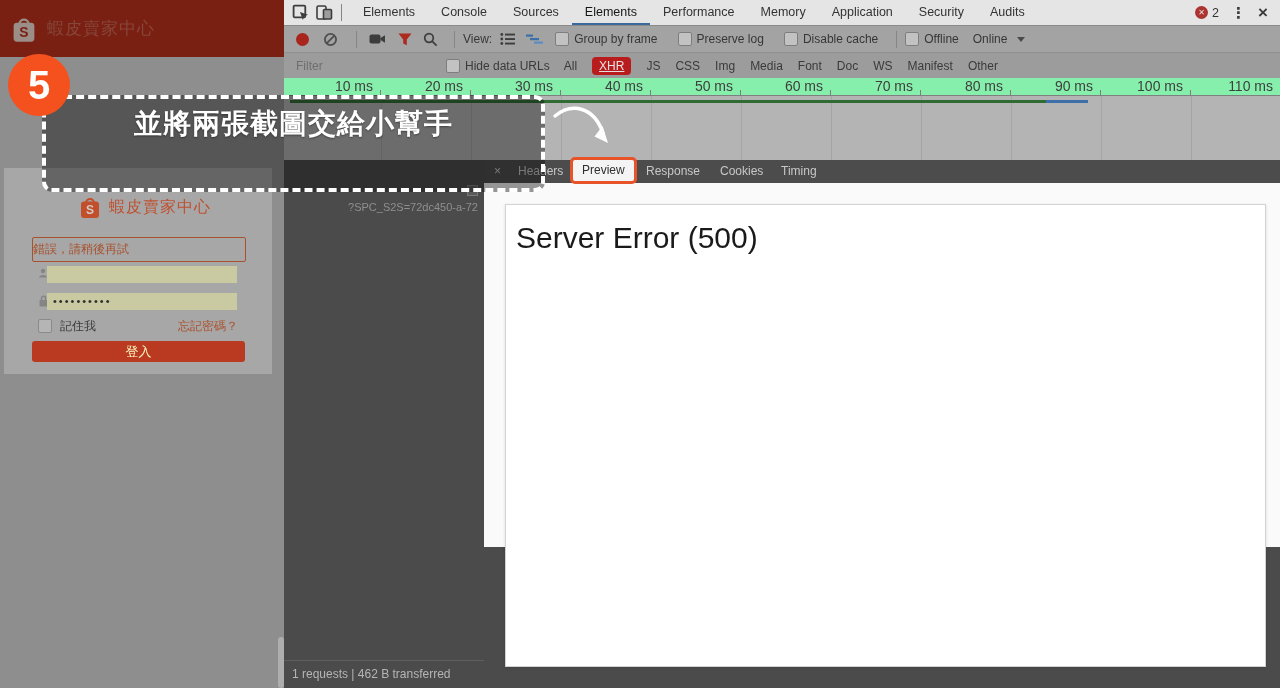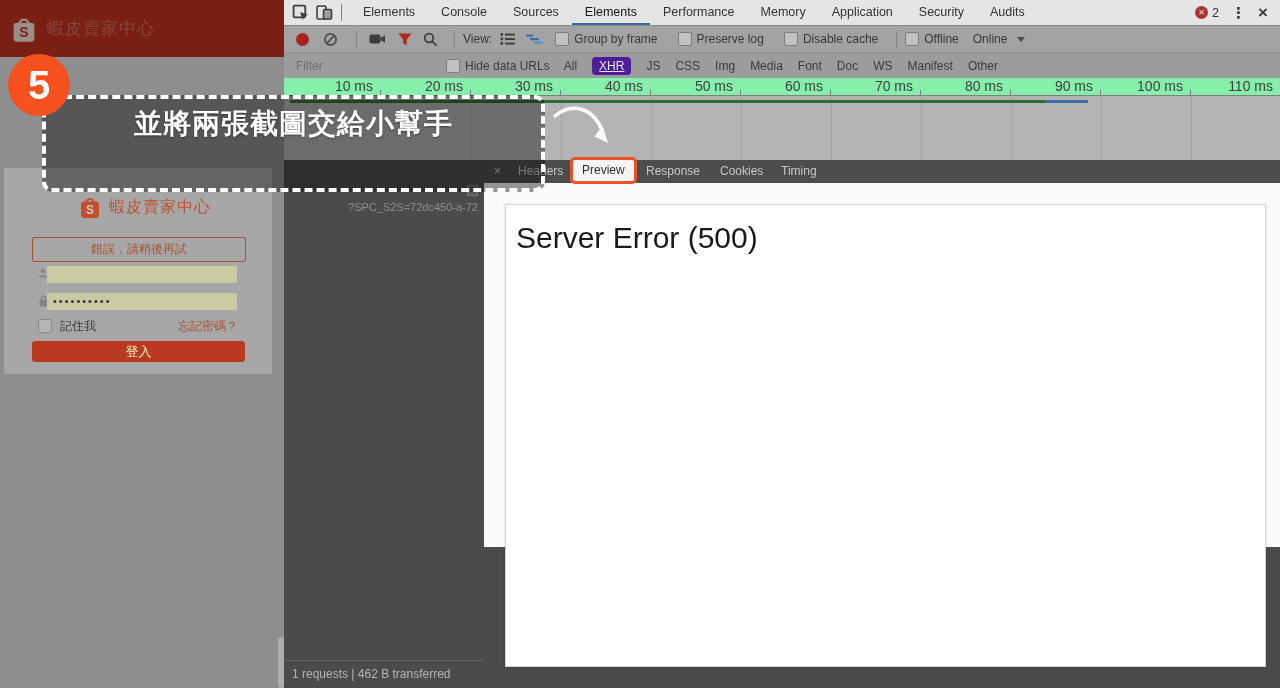--- a/index.html
+++ b/index.html
@@ -9,21 +9,21 @@
 
   
   .sp-page{position:absolute;left:0;top:0;width:284px;height:688px;background:#8e8e8e;}
   .sp-header{position:absolute;left:0;top:0;width:284px;height:57px;background:#7a2012;
              display:flex;align-items:center;padding-left:10px;box-sizing:border-box;}
   .sp-header-title{color:#86473a;font-size:17px;margin-left:9px;letter-spacing:1px;}
   .sp-card{position:absolute;left:4px;top:168px;width:268px;height:206px;background:#a7a7a7;}
   .sp-brand{position:absolute;left:74px;top:26px;display:flex;align-items:center;}
   .sp-brand-title{color:#bf5030;font-size:16px;margin-left:7px;letter-spacing:1px;}
   .sp-error{position:absolute;left:28px;top:69px;width:212px;height:23px;border:1px solid #a8512d;
-            border-radius:2px;color:#a8512d;font-size:12px;line-height:23px;text-align:center;}
+            border-radius:2px;color:#a8512d;font-size:12px;line-height:23px;text-align:left;}
   .sp-input{position:absolute;left:43px;width:190px;height:17px;background:#c9caa2;}
   .sp-dots{color:#2f2f2f;font-size:11px;line-height:17px;letter-spacing:2px;padding-left:6px;}
   .sp-checkbox{position:absolute;left:34px;top:151px;width:12px;height:12px;background:#b5b5b5;
                border:1px solid #8a8a8a;border-radius:2px;}
   .sp-remember{position:absolute;left:56px;top:150px;font-size:12px;color:#3b3b3b;}
   .sp-forgot{position:absolute;right:34px;top:150px;font-size:12px;color:#aa5230;}
   .sp-login-btn{position:absolute;left:28px;top:173px;width:213px;height:21px;background:#b93a20;
                 border:none;border-radius:3px;color:#fef9c3;font-size:13px;line-height:21px;
                 text-align:center;padding:0;font-family:inherit;}
   .sp-scrollbar{position:absolute;left:278px;top:637px;width:6px;height:51px;background:#aeaeae;border-radius:3px;}
@@ -48,21 +48,21 @@
   .ic-record{width:13px;height:13px;border-radius:50%;background:#a8241c;margin-right:14px;}
   .cb{width:12px;height:12px;background:#c2c2c2;border:1px solid #7e7e7e;border-radius:2px;margin-right:5px;}
   .drop-arrow{width:0;height:0;border-left:4px solid transparent;border-right:4px solid transparent;
               border-top:5px solid #4a4a4a;margin-left:10px;}
 
   .dt-filter{position:absolute;left:0;top:52px;width:996px;height:26px;background:#9c9c9c;
              border-top:1px solid #909090;display:flex;align-items:center;padding-left:12px;
              box-sizing:border-box;font-size:12px;color:#3a3a3a;}
   .flt-placeholder{color:#6e6e6e;width:150px;}
   .flt-types{display:flex;align-items:center;gap:15px;margin-left:14px;}
-  .chip{background:#4c1d95;color:#e3e3e3;border-radius:4px;padding:2px 7px;text-decoration:underline;}
+  .chip{background:#b91c1c;color:#e3e3e3;border-radius:4px;padding:2px 7px;text-decoration:underline;}
 
   .dt-ruler{position:absolute;left:0;top:78px;width:996px;height:18px;background:#86efac;
             border-bottom:1px solid #7f7f7f;display:flex;overflow:hidden;
             font-size:14px;color:#3e3e3e;box-sizing:border-box;}
   .ruler-cell{width:90px;flex:0 0 90px;text-align:right;padding-right:8px;line-height:17px;
               box-sizing:border-box;position:relative;}
   .ruler-cell:first-child{margin-left:7px;}
   .ruler-cell::after{content:"";position:absolute;right:0;bottom:0;width:1px;height:5px;background:#7d7d7d;}
 
   .dt-waterfall{position:absolute;left:0;top:96px;width:996px;height:64px;background:#b4b4b4;overflow:hidden;}

